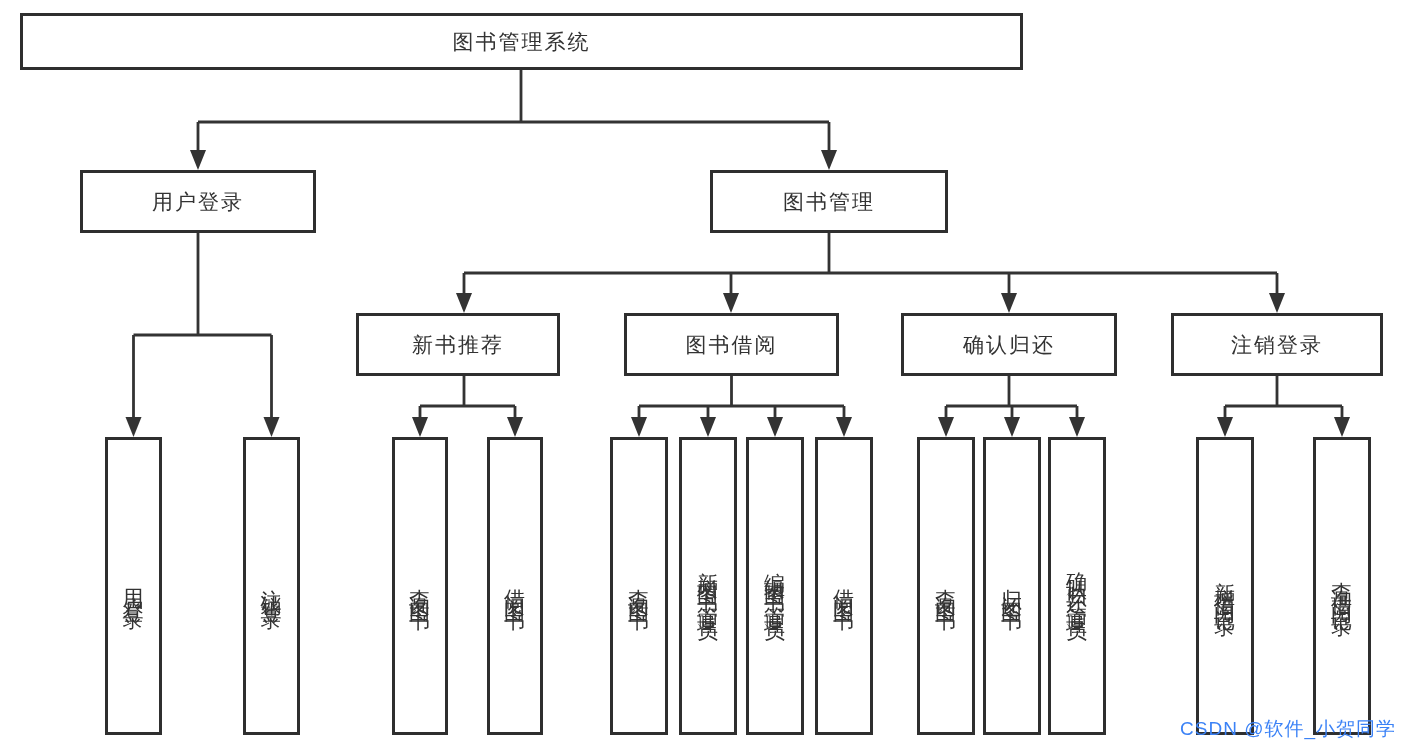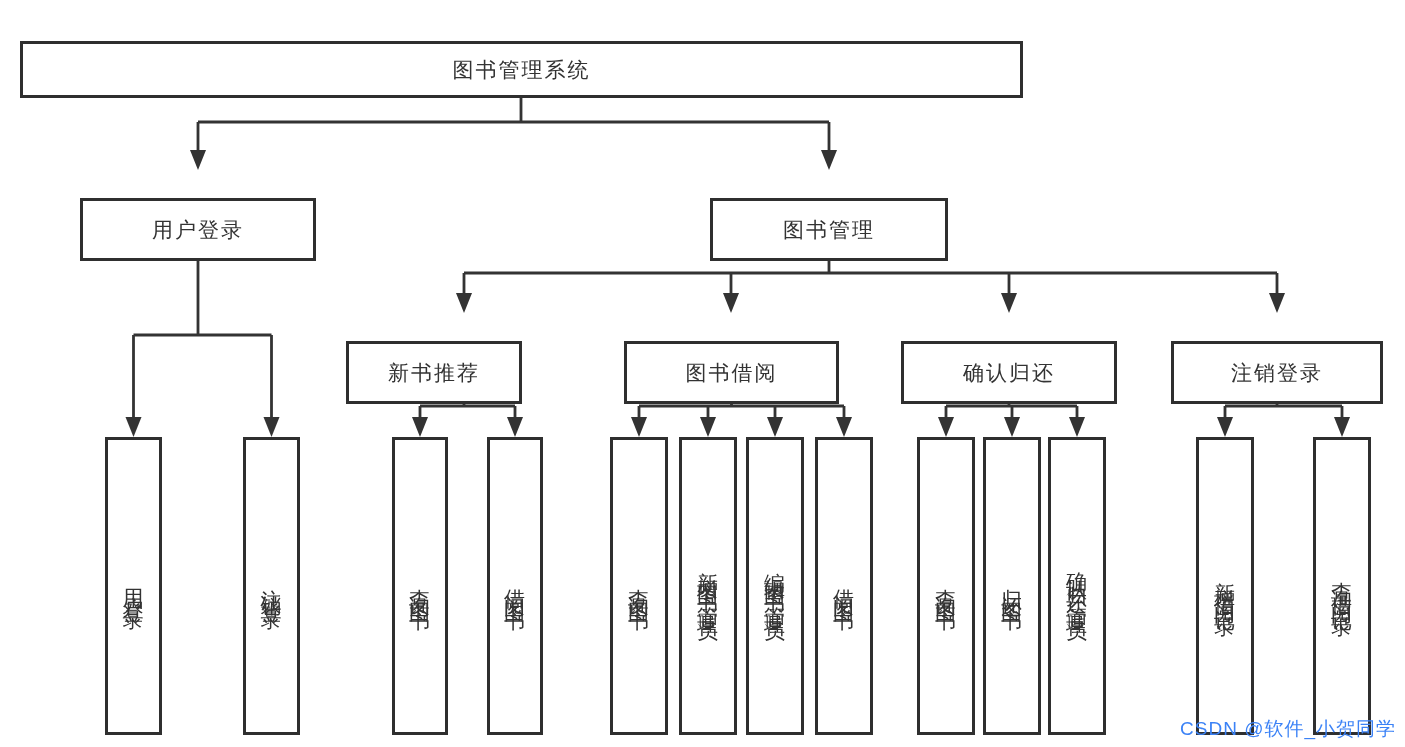--- a/index.html
+++ b/index.html
@@ -30,21 +30,20 @@
     display: flex;
     align-items: center;
     justify-content: center;
     color: #333333;
     z-index: 2;
   }
   .hbox {
     font-size: 21px;
     letter-spacing: 2px;
     white-space: nowrap;
-    margin-top: 28px;
   }
   .vbox {
     writing-mode: vertical-rl;
     text-orientation: mixed;
     font-size: 21px;
     letter-spacing: 7px;
     line-height: 1;
   }
   .watermark {
     position: absolute;
@@ -100,21 +99,21 @@
       <polygon points="1217,417 1233,417 1225,437"></polygon>
       <polygon points="1334,417 1350,417 1342,437"></polygon>
     </g>
   </svg>
 
   <div class="node hbox" style="left:20px; top:13px; width:1003px; height:57px;">图书管理系统</div>
 
   <div class="node hbox" style="left:80px; top:170px; width:236px; height:63px;">用户登录</div>
   <div class="node hbox" style="left:710px; top:170px; width:238px; height:63px;">图书管理</div>
 
-  <div class="node hbox" style="left:346px; top:313px; width:176px; height:63px;">新书推荐</div>
+  <div class="node hbox" style="left:356px; top:313px; width:204px; height:63px;">新书推荐</div>
   <div class="node hbox" style="left:624px; top:313px; width:215px; height:63px;">图书借阅</div>
   <div class="node hbox" style="left:901px; top:313px; width:216px; height:63px;">确认归还</div>
   <div class="node hbox" style="left:1171px; top:313px; width:212px; height:63px;">注销登录</div>
 
   <div class="node vbox" style="left:105px; top:437px; width:57px; height:298px;">用户登录</div>
   <div class="node vbox" style="left:243px; top:437px; width:57px; height:298px;">注销登录</div>
 
   <div class="node vbox" style="left:392px; top:437px; width:56px; height:298px;">查询图书</div>
   <div class="node vbox" style="left:487px; top:437px; width:56px; height:298px;">借阅图书</div>
 

